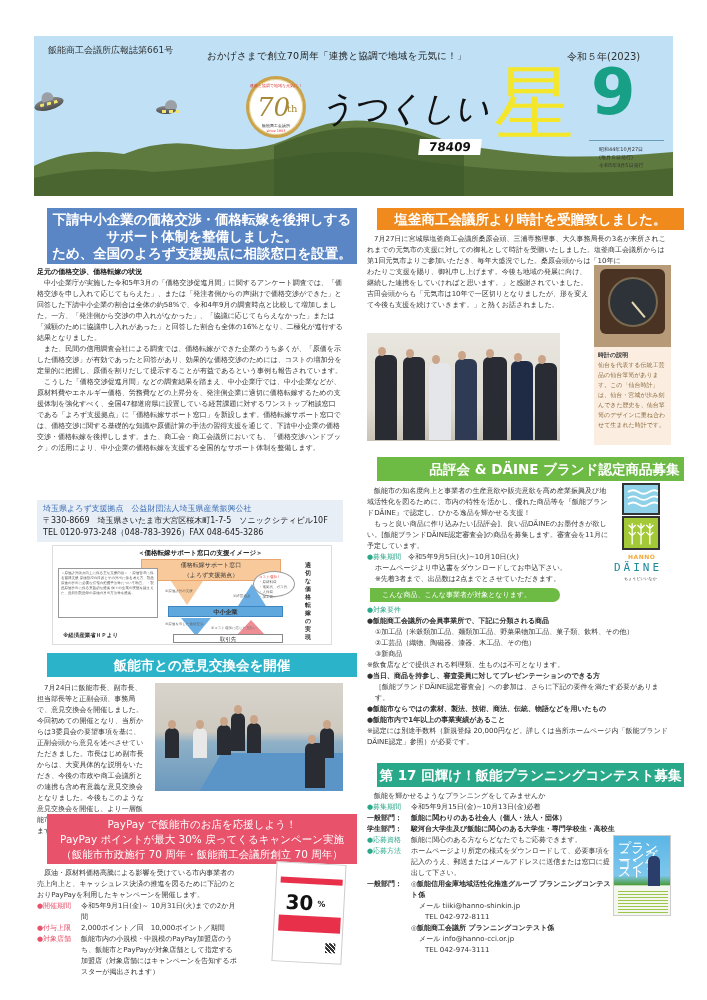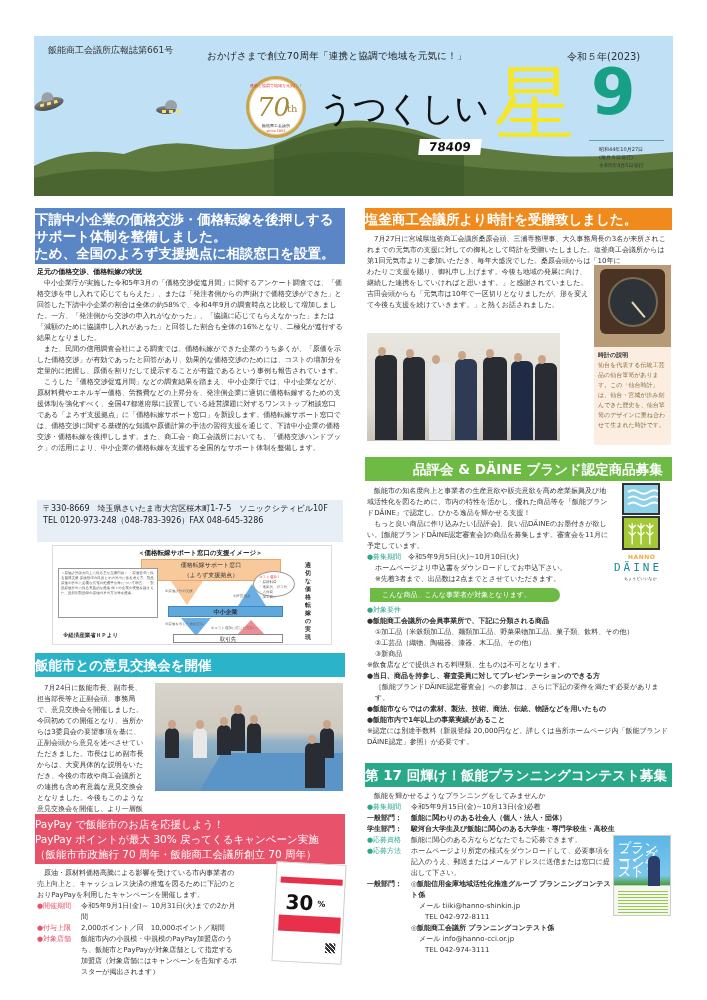--- a/index.html
+++ b/index.html
@@ -13,30 +13,30 @@
   .mast-era { position: absolute; left: 533px; top: 14px; font-size: 10px; color: #333; }
   .ufo { position: absolute; width: 30px; height: 12px; border-radius: 50%; background: linear-gradient(#8a8a8a, #4a4a4a); }
   .ufo::before { content: ""; position: absolute; left: 9px; top: -6px; width: 12px; height: 9px; border-radius: 6px 6px 2px 2px; background: #9aa0a5; }
   .ufo::after { content: ""; position: absolute; left: 6px; top: 4px; width: 18px; height: 3px; background: repeating-linear-gradient(90deg, #f2e36a 0 4px, transparent 4px 7px); }
   .badge70 { position: absolute; left: 212px; top: 40px; width: 60px; height: 62px; border-radius: 50%; background: #fff; border: 3px solid #c9a24a; box-shadow: 0 0 0 1px #e5d08f inset; text-align: center; }
   .badge70 .arc { position: absolute; top: 4px; left: 0; right: 0; font-size: 4px; color: #d33; }
   .badge70 .big { position: absolute; top: 13px; left: 8px; font-family: "DejaVu Serif", serif; font-size: 26px; font-weight: normal; font-style: italic; color: #a68a3a; }
   .badge70 .th { position: absolute; top: 24px; left: 38px; font-family: "DejaVu Serif", serif; font-size: 10px; color: #a68a3a; }
   .badge70 .org { position: absolute; top: 44px; left: 0; right: 0; font-size: 4px; color: #333; }
   .badge70 .since { position: absolute; top: 50px; left: 0; right: 0; font-size: 3.5px; color: #d33; }
-  .mast-title { position: absolute; left: 285px; top: 50px; font-family: "DejaVu Serif", serif; font-size: 34px; color: #111; letter-spacing: -1px; }
+  .mast-title { position: absolute; left: 285px; top: 50px; font-family: "DejaVu Serif", serif; font-size: 34px; color: #111; letter-spacing: -1px; font-style: italic; }
   .mast-star { position: absolute; left: 460px; top: 28px; font-family: "DejaVu Serif", serif; font-size: 80px; color: #f4e72b; line-height: 1; }
   .mast-num { position: absolute; left: 385px; top: 103px; background: #fff; padding: 1px 10px; font-size: 12px; font-weight: bold; color: #111; transform: skewX(-6deg); }
   .mast-month { position: absolute; left: 557px; top: 24px; font-size: 64px; font-weight: bold; color: #17a085; line-height: 1; }
   .mast-rule { position: absolute; left: 555px; top: 104px; width: 75px; height: 1px; background: #6a9bb8; }
   .mast-pub { position: absolute; left: 565px; top: 109px; font-size: 5px; line-height: 8px; color: #333; }
   .hills { position: absolute; left: 0; right: 0; bottom: 0; height: 80px; }
 
   
-  .hdr { color: #fff; font-weight: bold; }
+  .hdr { color: #fff; text-align: center; font-weight: bold; margin-left: 12px; }
   .hdr-blue { position: absolute; left: 35px; top: 208px; width: 310px; height: 56px; background: #5b86c5; font-size: 13.5px; line-height: 17px; padding-top: 3px; }
   .hdr-orange { position: absolute; left: 365px; top: 208px; width: 307px; height: 22px; background: #f08a1c; font-size: 13.5px; line-height: 22px; }
   .hdr-green { position: absolute; left: 365px; top: 457px; width: 307px; height: 24px; background: #6dba45; font-size: 13.5px; line-height: 24px; padding-left: 48px; }
   .hdr-teal { position: absolute; left: 35px; top: 653px; width: 310px; height: 24px; background: #2bb4c9; font-size: 13.5px; line-height: 24px; }
   .hdr-pink { position: absolute; left: 35px; top: 814px; width: 310px; height: 50px; background: #e8526b; font-size: 10.5px; line-height: 15px; padding-top: 3px; font-weight: normal; }
   .hdr-green2 { position: absolute; left: 365px; top: 763px; width: 307px; height: 24px; background: #2aa88a; font-size: 13.5px; line-height: 24px; }
 
   .txt { font-size: 7px; line-height: 11px; color: #333; }
   .txt p { text-indent: 1em; }
   .bold { font-weight: bold; }
@@ -161,20 +161,21 @@
     <div>サポート体制を整備しました。</div>
     <div>ため、全国のよろず支援拠点に相談窓口を設置。</div>
   </div>
   <div class="art1 txt">
     <div class="sub">足元の価格交渉、価格転嫁の状況</div>
     <p>中小企業庁が実施した令和5年3月の「価格交渉促進月間」に関するアンケート調査では、「価格交渉を申し入れて応じてもらえた」、または「発注者側からの声掛けで価格交渉ができた」と回答した下請中小企業の割合は全体の約58%で、令和4年9月の調査時点と比較して増加しました。一方、「発注側から交渉の申入れがなかった」、「協議に応じてもらえなかった」または「減額のために協議申し入れがあった」と回答した割合も全体の16%となり、二極化が進行する結果となりました。</p>
     <p>また、民間の信用調査会社による調査では、価格転嫁ができた企業のうち多くが、「原価を示した価格交渉」が有効であったと回答があり、効果的な価格交渉のためには、コストの増加分を定量的に把握し、原価を割りだして提示することが有益であるという事例も報告されています。</p>
     <p>こうした「価格交渉促進月間」などの調査結果を踏まえ、中小企業庁では、中小企業などが、原材料費やエネルギー価格、労務費などの上昇分を、発注側企業に適切に価格転嫁するための支援体制を強化すべく、全国47都道府県に設置している経営課題に対するワンストップ相談窓口である「よろず支援拠点」に「価格転嫁サポート窓口」を新設します。価格転嫁サポート窓口では、価格交渉に関する基礎的な知識や原価計算の手法の習得支援を通じて、下請中小企業の価格交渉・価格転嫁を後押しします。また、商工会・商工会議所においても、「価格交渉ハンドブック」の活用により、中小企業の価格転嫁を支援する全国的なサポート体制を整備します。</p>
   </div>
   <div class="contact">
+    <div class="org">埼玉県よろず支援拠点　公益財団法人埼玉県産業振興公社</div>
     <div>〒330-8669　埼玉県さいたま市大宮区桜木町1-7-5　ソニックシティビル10F</div>
     <div>TEL 0120-973-248（048-783-3926）FAX 048-645-3286</div>
   </div>
 
   <div class="diagram">
     <div class="dg-title">＜価格転嫁サポート窓口の支援イメージ＞</div>
     <div class="dg-window">
       <div>価格転嫁サポート窓口</div>
       <div>（よろず支援拠点）</div>
     </div>

